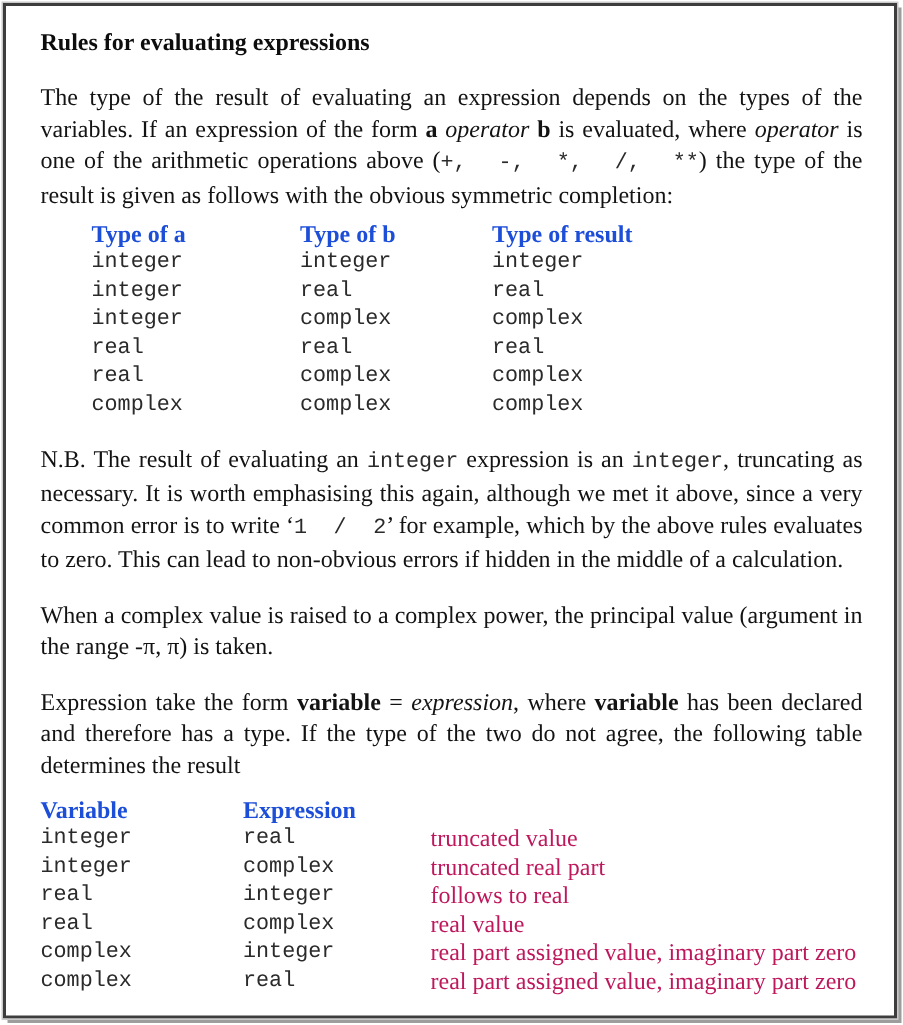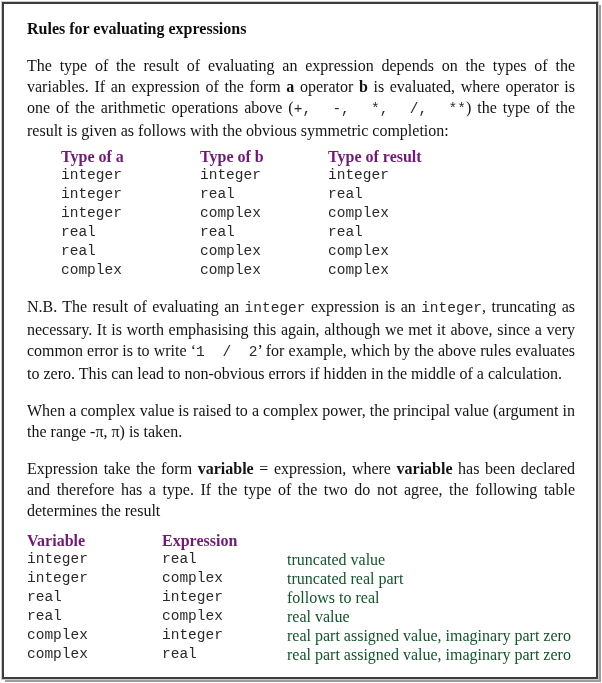--- a/index.html
+++ b/index.html
@@ -32,53 +32,53 @@
     font-size: 16px;
     line-height: 21px;
     color: #131313;
     text-align: justify;
     margin: 16px 0 0 0;
   }
 
   
   span.p { }
   span.b { font-weight: bold; }
-  span.i { }
+  span.i { font-style: italic; }
   span.m {
     font-family: "Liberation Mono", "DejaVu Sans Mono", monospace;
     font-size: 14.5px;
     white-space: pre-wrap;
     color: #2a2a2a;
   }
 
   
   .tbl { margin-top: 6px; }
   .tbl2 { margin-top: 10px; }
   .tbl1 { margin-left: 34px; }
   .trow { display: grid; }
   .tbl1 .trow { grid-template-columns: 139px 128px 1fr; }
   .tbl2 .trow { grid-template-columns: 135px 125px 1fr; }
   .hcell {
     font-family: "Liberation Serif", serif;
     font-weight: bold;
     font-size: 16px;
     line-height: 19px;
-    color: #701a75;
+    color: #1d4ed8;
   }
   .cell { line-height: 19px; }
   .cell.m {
     font-family: "Liberation Mono", "DejaVu Sans Mono", monospace;
     font-size: 14.5px;
     color: #2a2a2a;
     white-space: pre;
   }
   .cell.p {
     font-family: "Liberation Serif", serif;
     font-size: 16px;
-    color: #14532d;
+    color: #be185d;
   }
 </style>
 </head>
 <body>
 
 <div class="page">
 
   <h1 class="heading">Rules for evaluating expressions</h1>
 
   <p class="para"><span class="p">The type of the result of evaluating an expression depends on the types of the variables. If an expression of the form </span><span class="b">a</span><span class="p"> </span><span class="i">operator</span><span class="p"> </span><span class="b">b</span><span class="p"> is evaluated, where </span><span class="i">operator</span><span class="p"> is one of the arithmetic operations above (</span><span class="m">+,  -,  *,  /,  **</span><span class="p">) the type of the result is given as follows with the obvious symmetric completion:</span></p>

